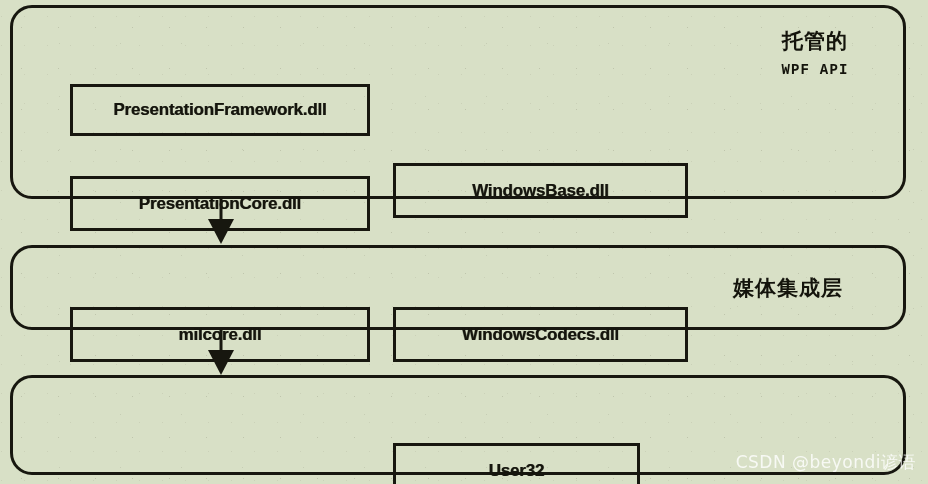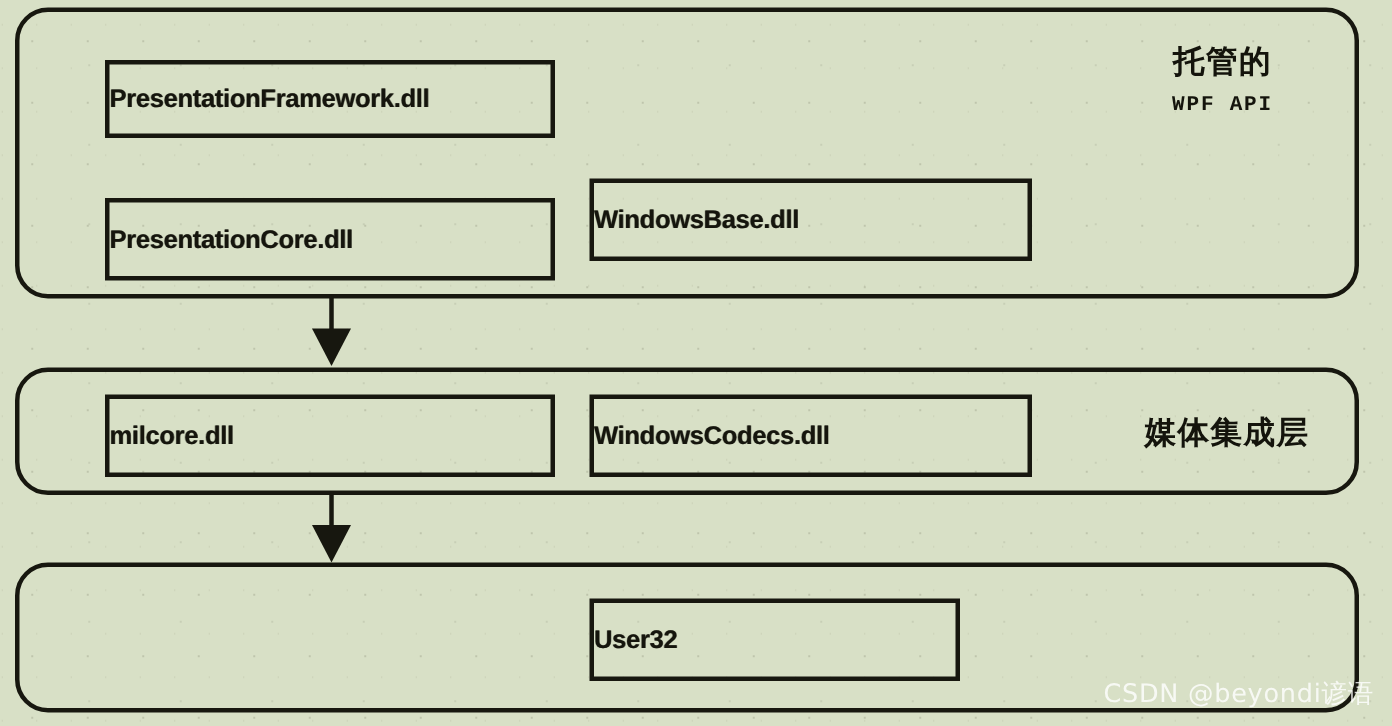--- a/index.html
+++ b/index.html
@@ -34,20 +34,22 @@
   }
 
   
   .module {
     position: absolute;
     box-sizing: border-box;
     border: 3px solid #17170f;
     background: transparent;
     display: flex;
     align-items: center;
+    justify-content: center;
+    margin-top: 44px;
   }
   .module-label {
     font-family: "Liberation Sans", sans-serif;
     font-size: 17px;
     font-weight: bold;
     color: #15150d;
     letter-spacing: -0.2px;
     white-space: nowrap;
     text-shadow: 0.4px 0 0 rgba(20,20,12,0.55), -0.4px 0 0 rgba(20,20,12,0.35);
   }
@@ -121,21 +123,21 @@
   </div>
 
   <div class="module" style="left:70px; top:263px; width:300px; height:55px;">
     <span class="module-label">milcore.dll</span>
   </div>
 
   <div class="module" style="left:393px; top:263px; width:295px; height:55px;">
     <span class="module-label">WindowsCodecs.dll</span>
   </div>
 
-  <div class="caption caption-cn" style="left:733px; top:275px; width:170px; text-align:center;">媒体集成层</div>
+  <div class="caption caption-cn" style="left:733px; top:275px; width:170px; text-align:left;">媒体集成层</div>
 
   <svg class="arrow" style="left:204px; top:328px;" width="34" height="50" viewBox="0 0 34 50">
     <line x1="17" y1="0" x2="17" y2="38" stroke="#17170f" stroke-width="3"></line>
     <polygon points="4,22 30,22 17,47" fill="#17170f"></polygon>
   </svg>
 
   <div class="layer" style="left:10px; top:375px; width:896px; height:100px;">
   </div>
 
 

